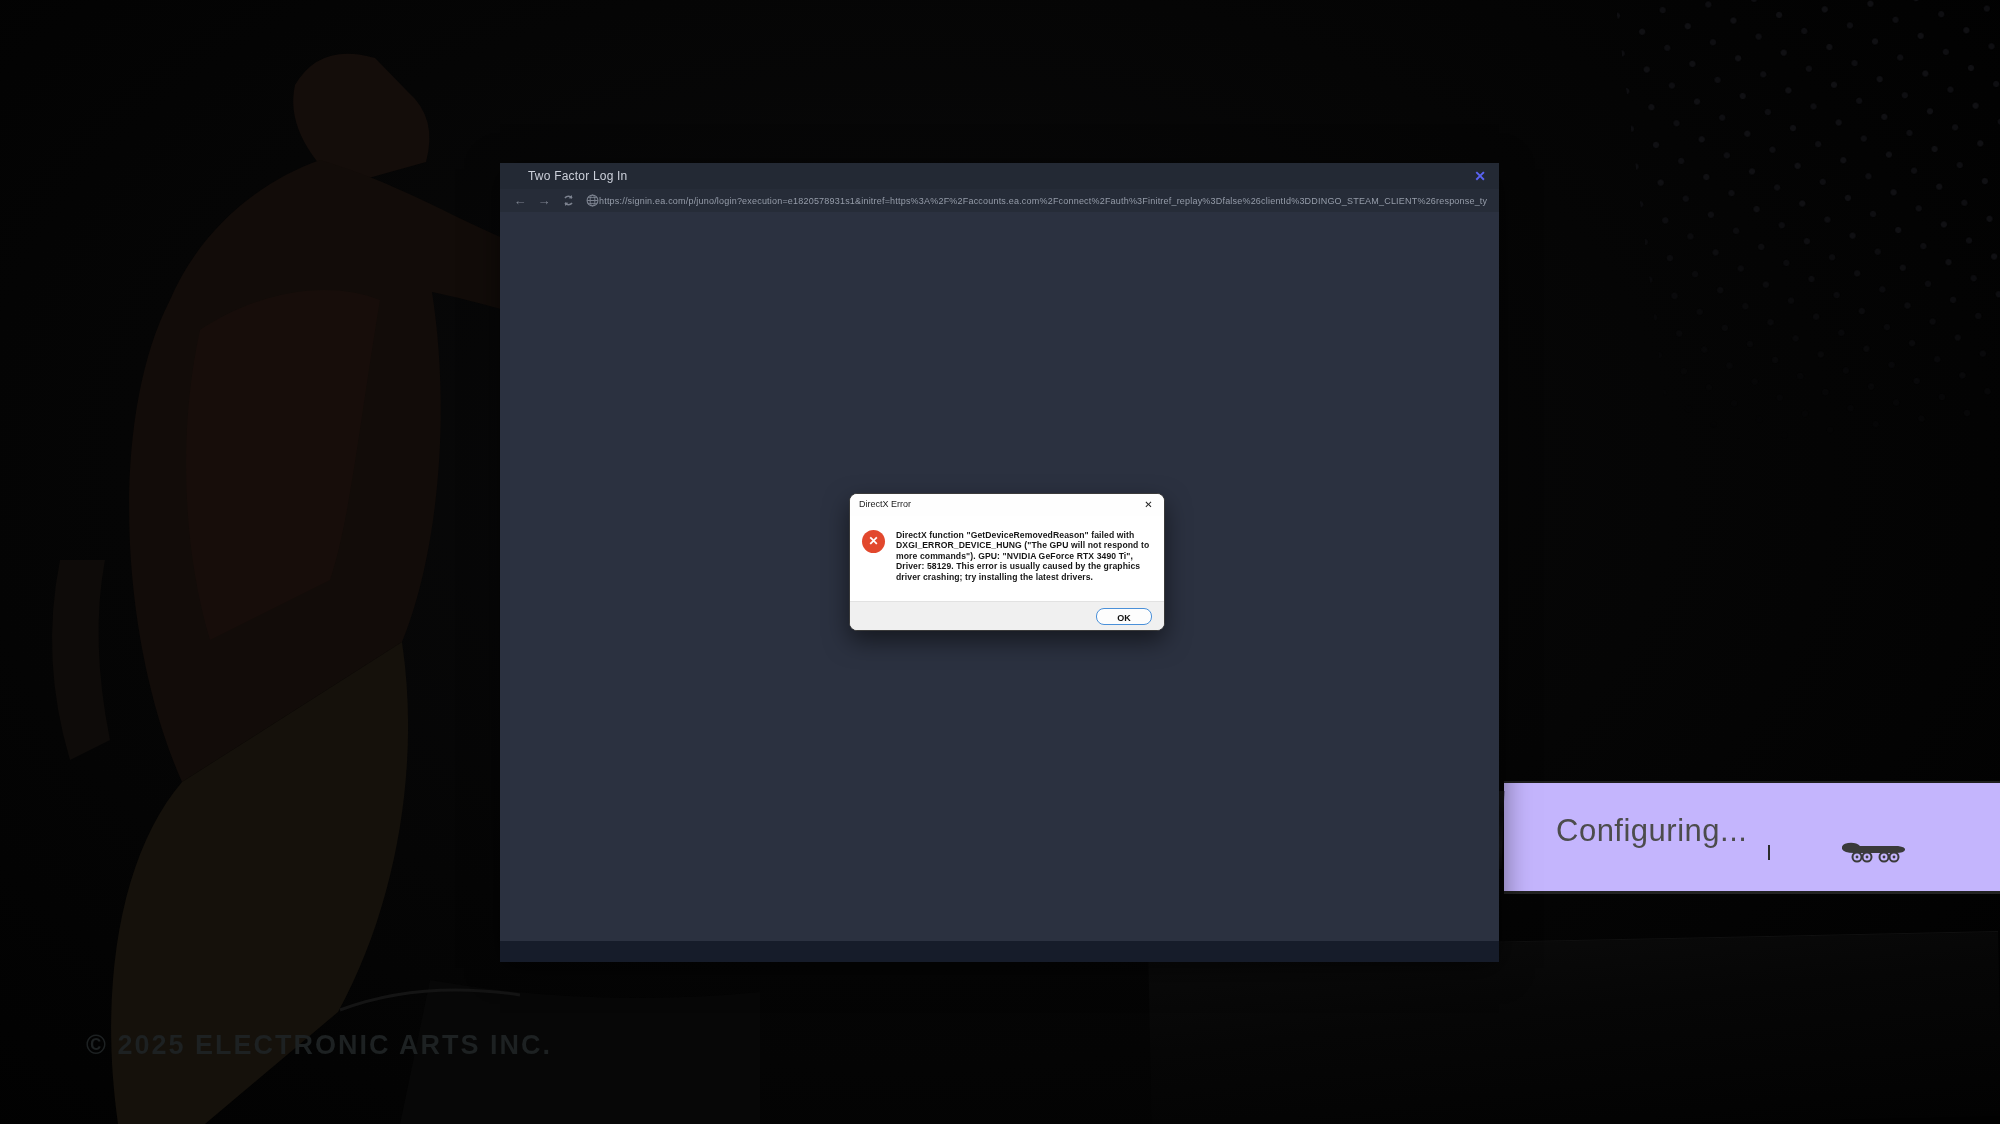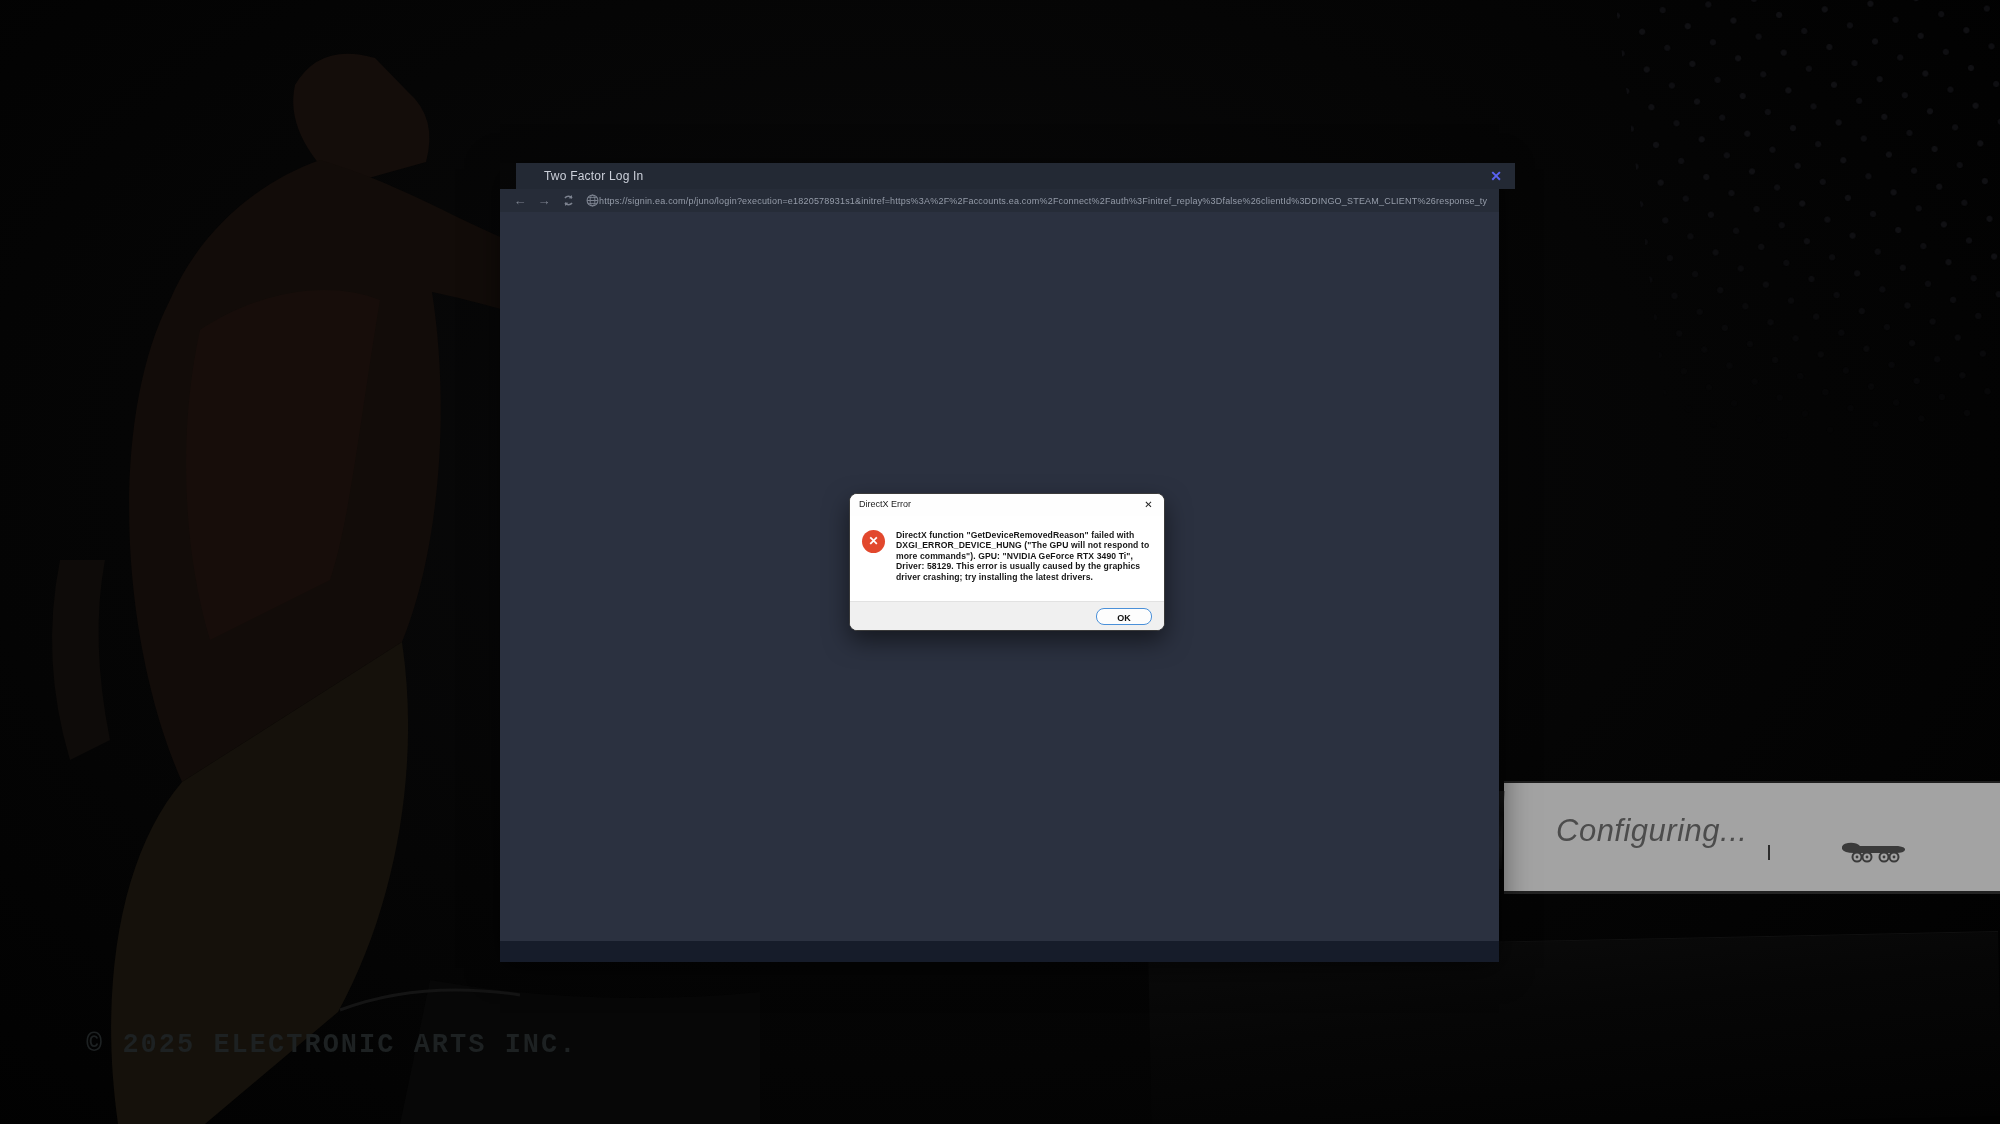--- a/index.html
+++ b/index.html
@@ -17,34 +17,34 @@
       radial-gradient(circle,#101013 2.6px,transparent 3.6px),
       radial-gradient(circle,#0e0e11 2.6px,transparent 3.6px);
     background-size:46px 38px,46px 38px;background-position:0 0,23px 19px;
     transform:rotate(-7deg);
     -webkit-mask-image:linear-gradient(200deg,#000 55%,transparent 95%);
             mask-image:linear-gradient(200deg,#000 55%,transparent 95%);}
   .bg-ground{position:absolute;left:1150px;top:940px;width:850px;height:184px;
     background:linear-gradient(175deg,#0b0b0b 0%,#060606 40%,#020202 100%);
     border-top:1px solid #101010;transform:rotate(-1.2deg);}
   .copyright{position:absolute;left:86px;top:1030px;font-size:27px;font-weight:600;
-    letter-spacing:2px;color:#1d2122;font-family:Liberation Mono, monospace;}
+    letter-spacing:2px;color:#1d2122;}
   
   .config-box{position:absolute;left:1504px;top:781px;width:496px;height:108px;
-    background:#a3a3a3;border-top:2px solid #1f1f1f;border-bottom:3px solid #232323;font-style:italic;}
+    background:#c4b5fd;border-top:2px solid #1f1f1f;border-bottom:3px solid #232323;}
   .config-box .grunge-l{position:absolute;left:-6px;top:8px;width:5px;height:78px;
     background:linear-gradient(#161616,#0d0d0d 30%,#161616 70%,#0a0a0a);transform:rotate(2deg);}
   .config-label{position:absolute;left:52px;top:30px;font-size:31px;font-weight:500;
     color:#4c4c4c;letter-spacing:0.5px;}
   .config-sep{position:absolute;left:264px;top:62px;width:2px;height:15px;background:#2c2c2c;}
   .config-skate{position:absolute;left:336px;top:56px;}
   
   .browser{position:absolute;left:500px;top:163px;width:999px;height:799px;
     box-shadow:0 6px 30px rgba(0,0,0,.6);}
-  .b-titlebar{position:absolute;left:16px;top:0;width:100%;height:26px;background:#232934;}
+  .b-titlebar{position:absolute;left:0;top:0;width:100%;height:26px;background:#232934;}
   .b-title{position:absolute;left:28px;top:6px;font-size:12px;color:#ccd0da;letter-spacing:.2px;}
   .b-close{position:absolute;right:10px;top:4px;width:18px;height:18px;line-height:18px;
     text-align:center;font-size:14px;font-weight:bold;color:#5a63f2;cursor:pointer;}
   .b-navbar{position:absolute;left:0;top:26px;width:100%;height:23px;background:#262c38;
     display:flex;align-items:center;}
   .b-navbar .navicon{width:14px;height:14px;margin-left:10px;flex:0 0 auto;
     color:#7c828f;font-size:13px;line-height:14px;text-align:center;}
   .b-navbar .navicon:first-child{margin-left:13px;}
   .b-url{margin-left:0;font-size:9px;color:#959ca9;white-space:nowrap;overflow:hidden;
     letter-spacing:.2px;flex:1 1 auto;}

